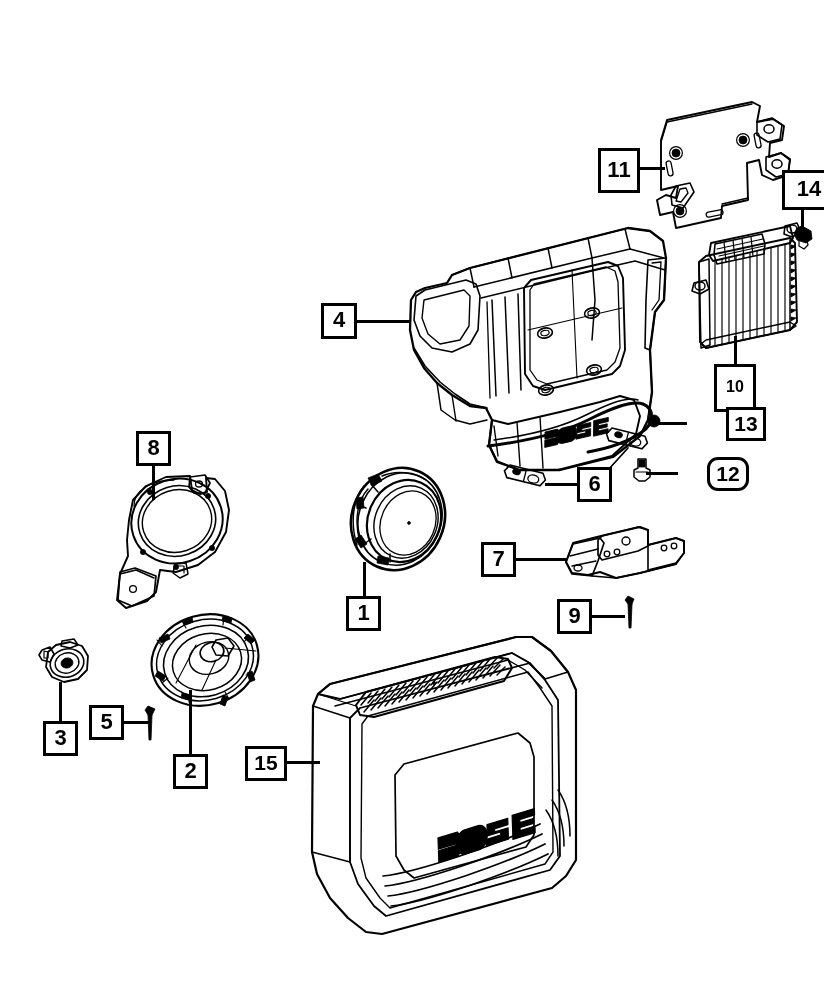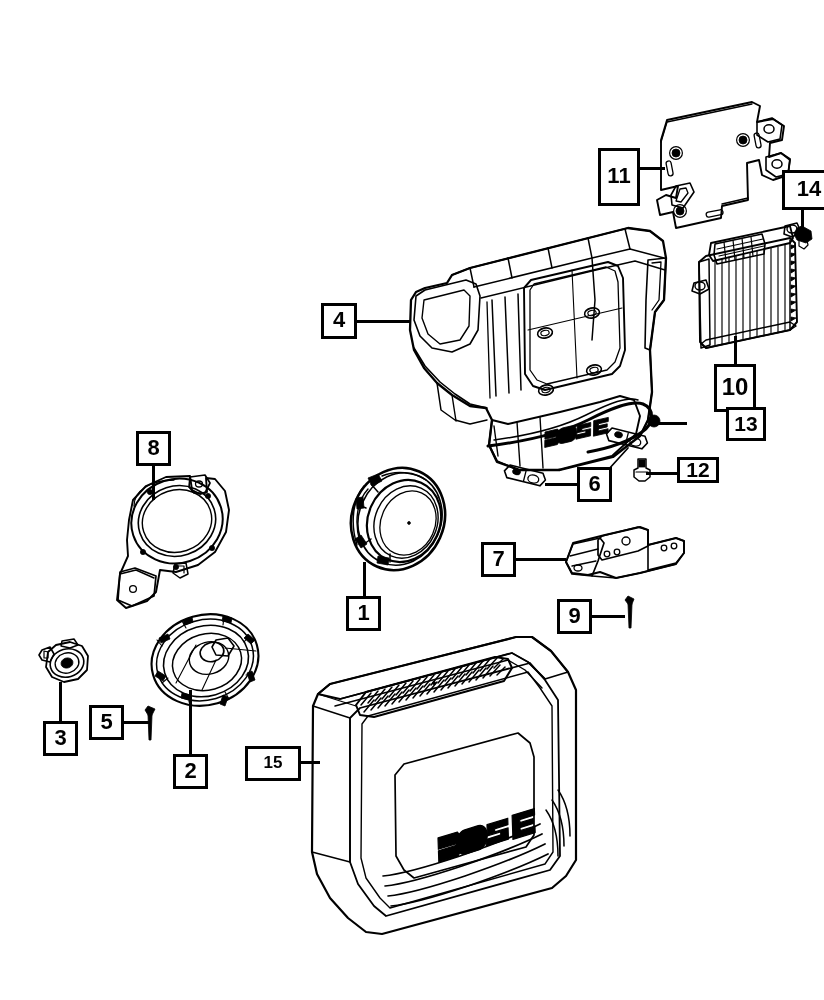--- a/index.html
+++ b/index.html
@@ -505,43 +505,43 @@
     <div class="callout" style="left:136px; top:431px; width:35px; height:35px; font-size:22px;">
       <span class="num">8</span>
     </div>
 
     <div class="leader" style="left:592px; top:615px; width:33px; height:3px;"></div>
     <div class="callout" style="left:557px; top:599px; width:35px; height:35px; font-size:22px;">
       <span class="num">9</span>
     </div>
 
     <div class="leader" style="left:734px; top:336px; width:3px;  height:29px;"></div>
-    <div class="callout" style="left:714px; top:364px; width:42px; height:48px; font-size:24px;">
+    <div class="callout" style="left:714px; top:364px; width:42px; height:48px; font-size:16px;">
       <span class="num">10</span>
     </div>
 
     <div class="leader" style="left:640px; top:167px; width:25px; height:3px;"></div>
-    <div class="callout" style="left:598px; top:148px; width:42px; height:58px; font-size:22px;">
+    <div class="callout" style="left:598px; top:148px; width:42px; height:45px; font-size:22px;">
       <span class="num">11</span>
     </div>
 
     <div class="leader" style="left:646px; top:472px; width:32px; height:3px;"></div>
-    <div class="callout" style="left:677px; top:457px; width:42px; height:26px; font-size:21px;">
+    <div class="callout" style="left:707px; top:457px; width:42px; height:34px; font-size:21px;border-radius:11px;">
       <span class="num">12</span>
     </div>
 
     <div class="leader" style="left:658px; top:422px; width:29px; height:3px;"></div>
     <div class="callout" style="left:686px; top:407px; width:40px; height:34px; font-size:21px;margin-left:40px;">
       <span class="num">13</span>
     </div>
 
     <div class="leader" style="left:801px; top:209px; width:3px;  height:28px;"></div>
     <div class="callout" style="left:782px; top:170px; width:54px; height:40px; font-size:22px;">
       <span class="num">14</span>
     </div>
 
     <div class="leader" style="left:287px; top:761px; width:33px; height:3px;"></div>
-    <div class="callout" style="left:245px; top:746px; width:56px; height:35px; font-size:17px;">
+    <div class="callout" style="left:245px; top:746px; width:42px; height:35px; font-size:21px;">
       <span class="num">15</span>
     </div>
 
   </div>
 </div>
 
 </body></html>

